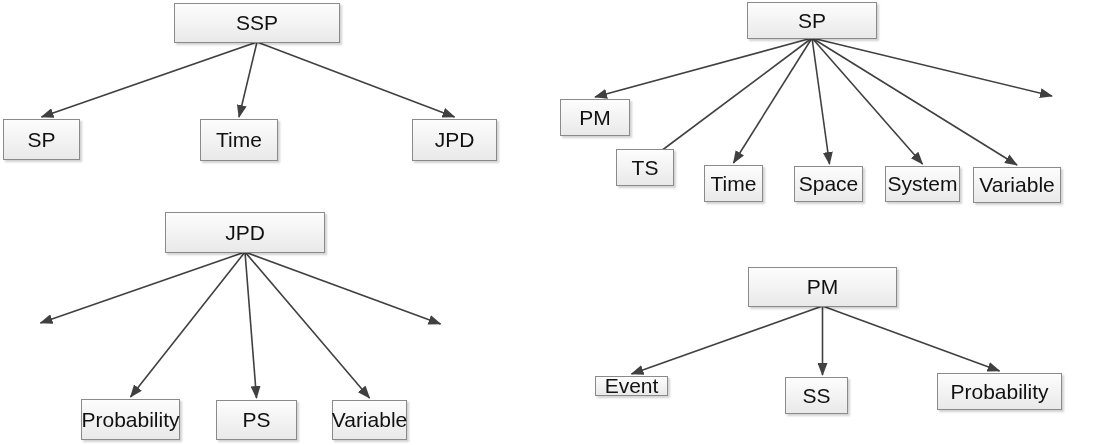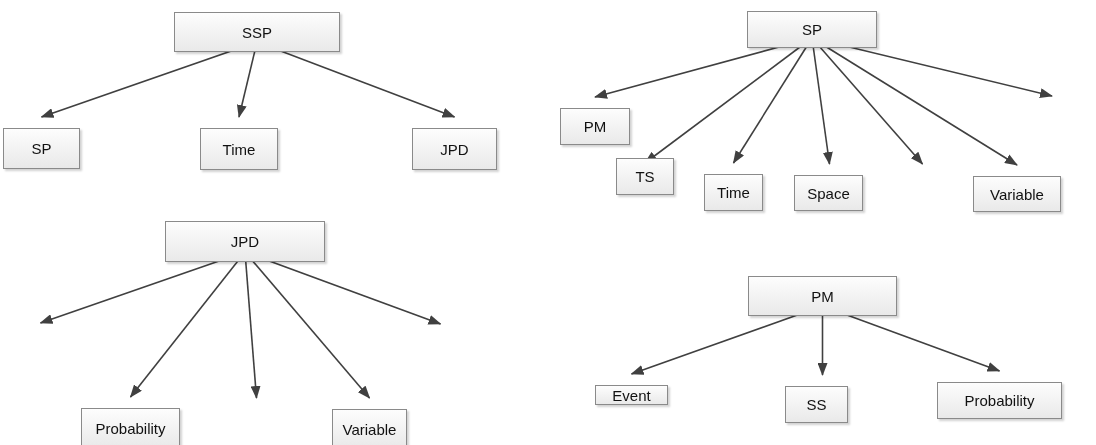--- a/index.html
+++ b/index.html
@@ -13,25 +13,24 @@
   #arrow-layer{
     position:absolute;left:0;top:0;width:1096px;height:445px;
     pointer-events:none;
   }
   .node{
     position:absolute;
     display:flex;align-items:center;justify-content:center;
     border:1px solid var(--node_border,#8a8a8a);
     background:linear-gradient(to bottom, var(--node_fill_top,#fdfdfd) 0%, var(--node_fill_bottom,#e9e9e9) 100%);
     box-shadow:2px 2px 2px rgba(0,0,0,0.18);
-    font-size:15px;
+    font-size:21px;
     color:var(--text,#111);
     box-sizing:border-box;
     white-space:nowrap;
-    margin-top:9px;
   }
 </style>
 </head>
 <body>
 
 <div id="canvas">
 
   <svg id="arrow-layer" width="1096" height="445">
     <defs>
       <marker id="ah" markerWidth="13" markerHeight="10" refX="12" refY="5" orient="auto" markerUnits="userSpaceOnUse">
@@ -61,24 +60,26 @@
   <div class="node" id="t0-root" style="left:174px;top:3px;width:166px;height:40px">SSP</div>
   <div class="node" style="left:3px;top:119px;width:77px;height:41px">SP</div>
   <div class="node" style="left:200px;top:119px;width:78px;height:42px">Time</div>
   <div class="node" style="left:412px;top:119px;width:85px;height:42px">JPD</div>
 
   <div class="node" id="t1-root" style="left:747px;top:2px;width:130px;height:37px">SP</div>
   <div class="node" style="left:560px;top:99px;width:70px;height:37px">PM</div>
   <div class="node" style="left:616px;top:149px;width:58px;height:37px">TS</div>
   <div class="node" style="left:704px;top:165px;width:59px;height:37px">Time</div>
   <div class="node" style="left:794px;top:166px;width:69px;height:36px">Space</div>
+  <div class="node" style="left:885px;top:166px;width:75px;height:36px">System</div>
   <div class="node" style="left:973px;top:167px;width:88px;height:36px">Variable</div>
 
   <div class="node" id="t2-root" style="left:165px;top:212px;width:160px;height:41px">JPD</div>
   <div class="node" style="left:81px;top:399px;width:99px;height:41px">Probability</div>
+  <div class="node" style="left:216px;top:400px;width:81px;height:40px">PS</div>
   <div class="node" style="left:332px;top:400px;width:75px;height:40px">Variable</div>
 
   <div class="node" id="t3-root" style="left:748px;top:267px;width:149px;height:40px">PM</div>
   <div class="node" style="left:595px;top:376px;width:73px;height:20px">Event</div>
   <div class="node" style="left:785px;top:377px;width:63px;height:37px">SS</div>
   <div class="node" style="left:937px;top:373px;width:125px;height:37px">Probability</div>
 
 </div>
 
 </body></html>

